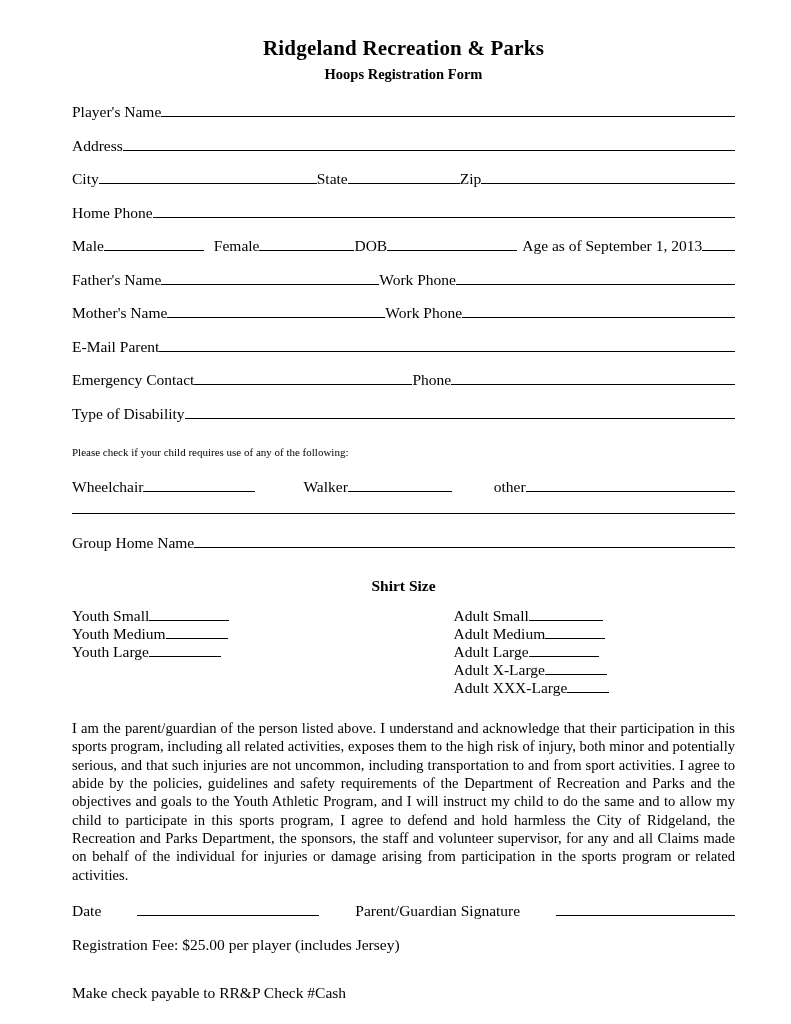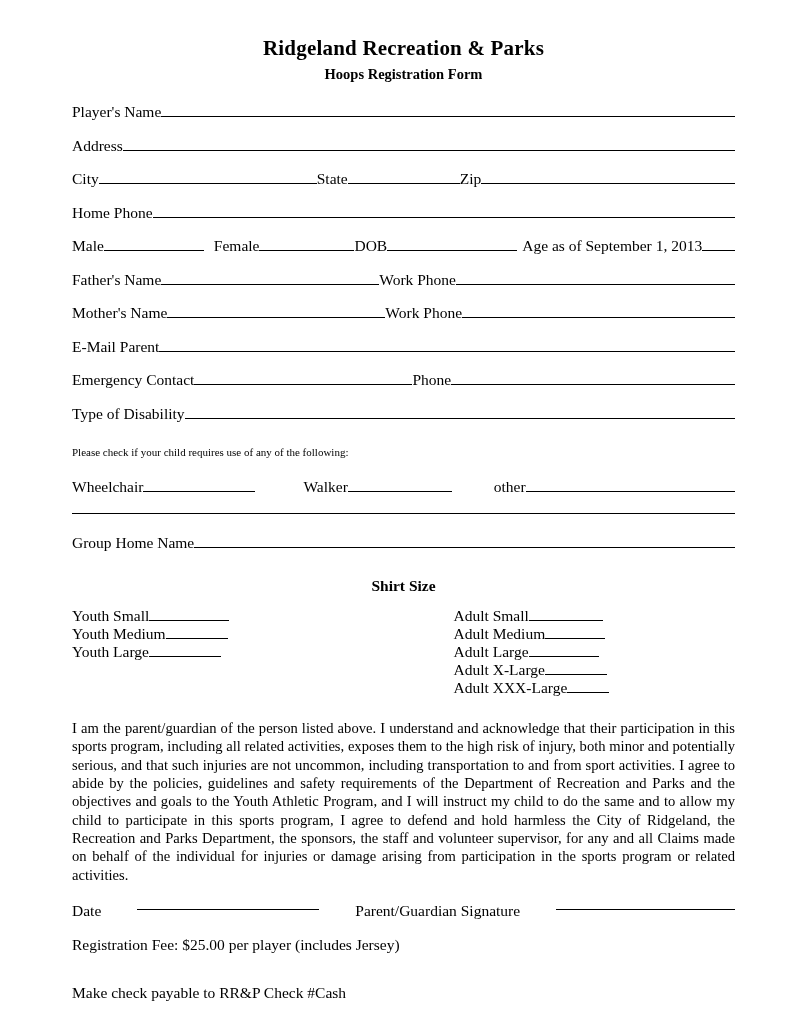--- a/index.html
+++ b/index.html
@@ -106,21 +106,21 @@
   .axxx-rule { flex: 0 0 42px; }
   .waiver {
     font-size: 14.6px;
     line-height: 1.26;
     text-align: justify;
     margin-top: 22px;
     margin-bottom: 18px;
   }
   .footer-row {
     display: flex;
-    align-items: center;
+    align-items: flex-end;
     font-size: 15.5px;
     margin-bottom: 17px;
     gap: 36px;
   }
   .fee {
     font-size: 15.5px;
     margin-bottom: 30px;
   }
   .check-row {
     display: flex;

